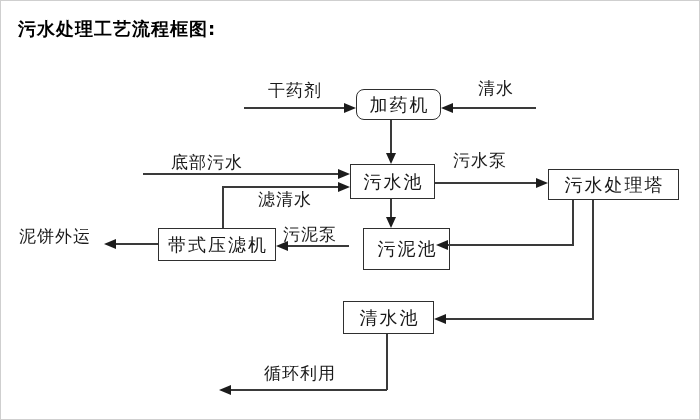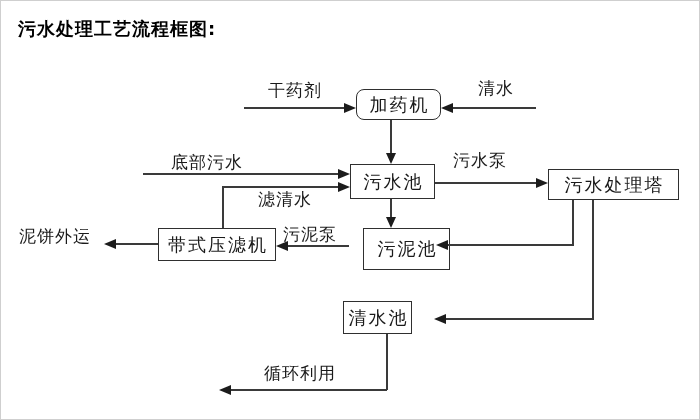--- a/index.html
+++ b/index.html
@@ -53,21 +53,21 @@
   <div class="node" style="left:355px; top:88px;  width:85px;  height:31px;border-radius:8px;">加药机</div>
 
   <div class="node" style="left:349px; top:163px; width:85px;  height:35px;">污水池</div>
 
   <div class="node" style="left:547px; top:168px; width:131px; height:31px;">污水处理塔</div>
 
   <div class="node" style="left:348px; top:227px; width:87px;  height:42px;margin-left:14px;">污泥池</div>
 
   <div class="node" style="left:157px; top:227px; width:118px; height:33px;">带式压滤机</div>
 
-  <div class="node" style="left:342px; top:300px; width:69px;  height:33px;">清水池</div>
+  <div class="node" style="left:342px; top:300px; width:91px;  height:33px;">清水池</div>
 
   <div class="lbl" style="left:258px; top:80px;margin-left:9px;">干药剂</div>
   <div class="hline" style="left:243px; top:106px; width:102px;"></div>
   <div class="arr r" style="left:343px; top:102px;"></div>
 
   <div class="lbl" style="left:477px; top:78px;">清水</div>
   <div class="hline" style="left:450px; top:106px; width:85px;"></div>
   <div class="arr l" style="left:440px; top:102px;"></div>
 
   <div class="vline" style="left:389px; top:119px; height:34px;"></div>

